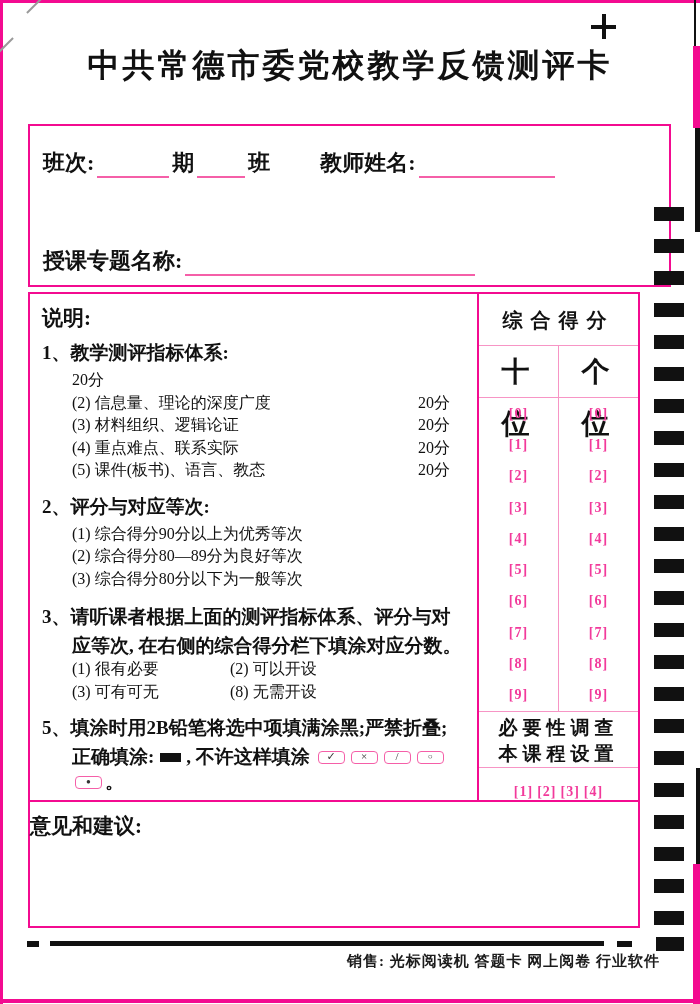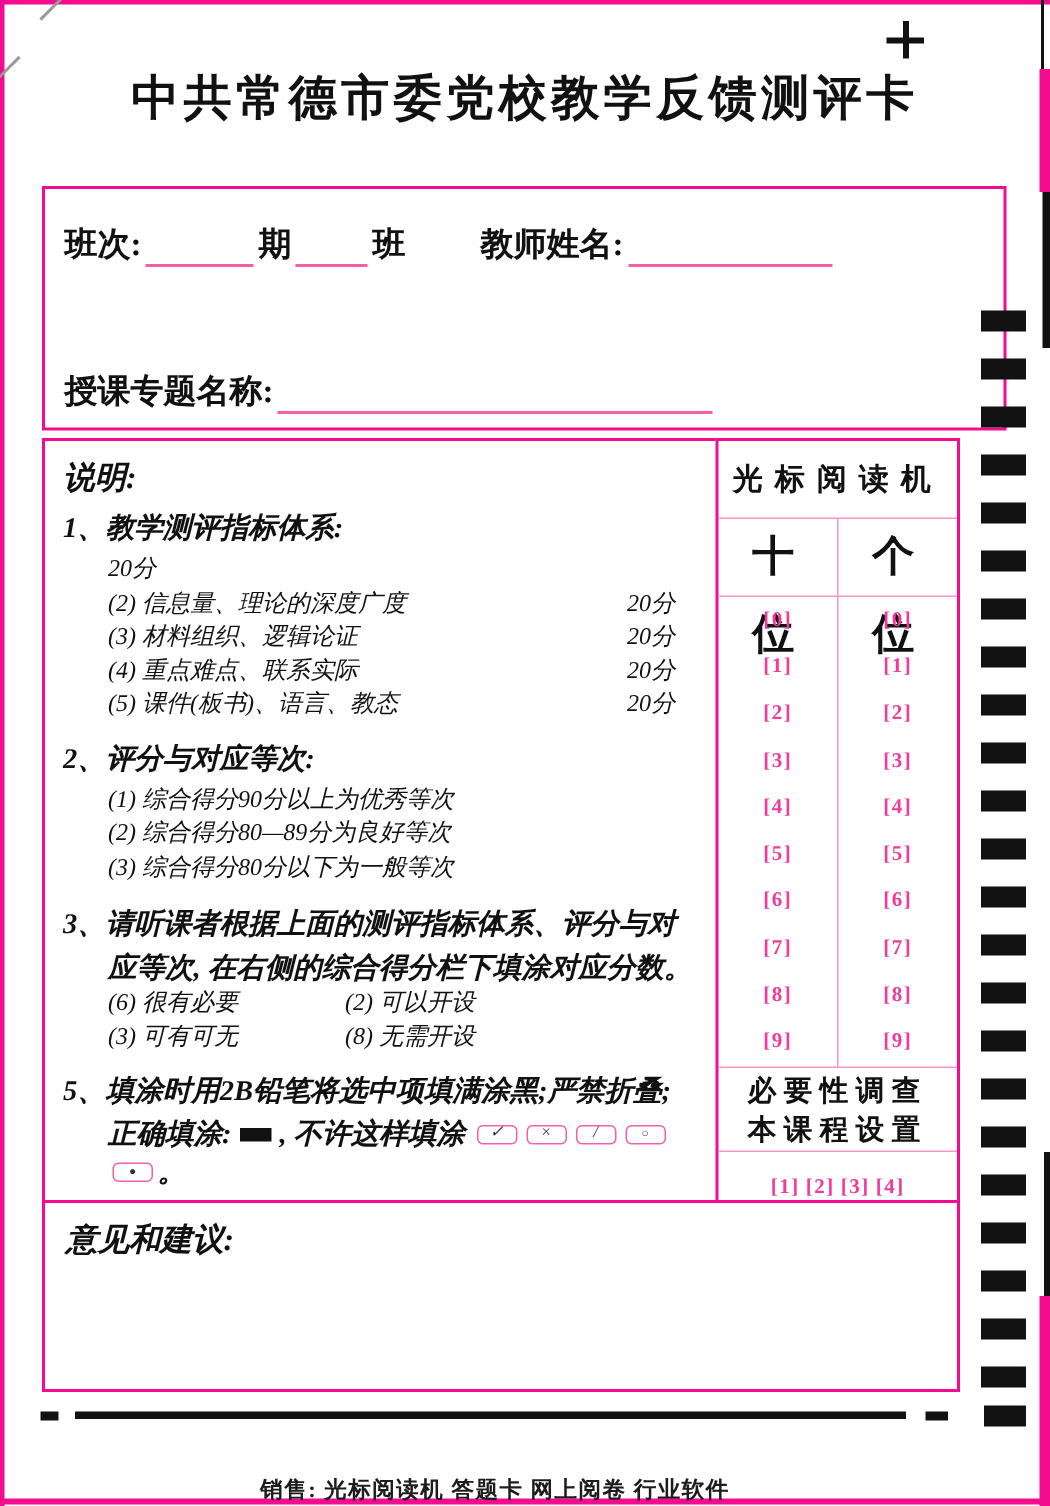--- a/index.html
+++ b/index.html
@@ -24,21 +24,21 @@
   
   .plus{position:absolute;left:591px;top:14px;width:25px;height:25px;}
   .plus .h{position:absolute;left:0;top:11px;width:25px;height:3.5px;background:#111;}
   .plus .v{position:absolute;left:11px;top:0;width:3.5px;height:25px;background:#111;}
   
   .title{position:absolute;left:0;top:44px;width:700px;text-align:center;
     font-size:32px;font-weight:bold;letter-spacing:3px;}
   
   .box{position:absolute;border:2px solid var(--magenta);background:#fff;box-sizing:border-box;}
   #info-box{left:28px;top:124px;width:643px;height:163px;padding-left:31px;}
-  #inst-box{left:28px;top:292px;width:450px;height:600px;border-right:none;font-style:italic;}
+  #inst-box{left:28px;top:292px;width:450px;height:600px;border-right:none;}
   #score-box{left:477px;top:292px;width:163px;height:510px;}
   #comments-box{left:28px;top:800px;width:612px;height:128px;}
   
   .info-row{position:absolute;left:13px;white-space:nowrap;font-size:22px;font-weight:bold;}
   .info-row .ul{display:inline-block;border-bottom:2px solid var(--underline-pink);height:22px;vertical-align:bottom;margin:0 3px;}
   .info-row .gap{display:inline-block;width:50px;}
   
   #inst-box .pad{padding:10px 4px 0 12px;}
   .inst-h{font-size:21px;font-weight:bold;margin:0 0 6px 0;}
   .inst-item{font-size:19px;font-weight:bold;margin:8px 0 4px 0;line-height:25px;}
@@ -63,29 +63,29 @@
   .sp-digits{display:flex;height:314px;border-bottom:1.5px solid var(--line-pink);}
   .sp-digits .col{flex:1;display:flex;flex-direction:column;}
   .sp-digits .col:first-child{border-right:1.5px solid var(--line-pink);}
   .bubble{flex:1;text-align:center;color:var(--digit-pink);font-size:14px;font-weight:bold;
     display:flex;align-items:center;justify-content:center;letter-spacing:1px;}
   .sp-survey{height:56px;text-align:center;font-size:19px;font-weight:bold;letter-spacing:5px;
     line-height:26px;padding-top:3px;border-bottom:1.5px solid var(--line-pink);box-sizing:border-box;}
   .sp-survey-opts{height:48px;display:flex;align-items:center;justify-content:center;}
   .sp-survey-opts span{color:var(--digit-pink);font-size:14px;font-weight:bold;margin:0 2px;letter-spacing:1px;}
   
-  #comments-box .lbl{padding:10px 0 0 14px;font-size:21px;font-weight:bold;font-style:italic;}
+  #comments-box .lbl{padding:10px 0 0 0;font-size:21px;font-weight:bold;}
   
   .tmark{position:absolute;left:654px;width:30px;height:14px;background:#111;}
   
   .f-sq1{position:absolute;left:27px;top:941px;width:12px;height:6px;background:#111;}
   .f-bar{position:absolute;left:50px;top:941px;width:554px;height:5px;background:#111;}
   .f-sq2{position:absolute;left:617px;top:941px;width:15px;height:6px;background:#111;}
   .f-sq3{position:absolute;left:656px;top:937px;width:28px;height:14px;background:#111;}
-  .f-text{position:absolute;left:0;top:984px;width:660px;text-align:center;
+  .f-text{position:absolute;left:0;top:952px;width:660px;text-align:right;
     font-size:15px;color:#1c1c1c;letter-spacing:1px;font-weight:bold;}
   .e-black{position:absolute;background:#111;}
 </style>
 </head>
 <body>
 
 <div id="card">
 
   <div class="b-top"></div>
   <div class="b-left"></div>
@@ -141,32 +141,32 @@
           </div>
         </div>
       <div class="inst-item" style="margin-top:12px;">2、评分与对应等次:</div>
       <div id="grade-list">
           <div class="sub">(1) 综合得分90分以上为优秀等次</div>
           <div class="sub">(2) 综合得分80—89分为良好等次</div>
           <div class="sub">(3) 综合得分80分以下为一般等次</div>
         </div>
       <div class="inst-item" style="margin-top:14px;">3、请听课者根据上面的测评指标体系、评分与对</div>
       <div class="inst-cont">应等次, 在右侧的综合得分栏下填涂对应分数。</div>
-      <div class="sub opt-row" id="opt-row1"><span class="o1">(6) 很有必要</span><span>(2) 可以开设</span></div>
+      <div class="sub opt-row" id="opt-row1"><span class="o1">(1) 很有必要</span><span>(2) 可以开设</span></div>
       <div class="sub opt-row" id="opt-row2"><span class="o1">(3) 可有可无</span><span>(8) 无需开设</span></div>
       <div class="inst-item" style="margin-top:12px;">5、填涂时用2B铅笔将选中项填满涂黑;严禁折叠;</div>
       <div class="inst-cont">
         <span>正确填涂:</span><span class="fill-demo"></span><span>, 不许这样填涂</span>
         <span id="wrong-marks"><span class="wrongbox"><span>✓</span></span><span class="wrongbox"><span>×</span></span><span class="wrongbox"><span>/</span></span><span class="wrongbox"><span style="font-size: 8px;">○</span></span><span class="wrongbox"><span style="font-size: 8px;">●</span></span></span><span>。</span>
       </div>
     </div>
   </div>
 
   <div class="box" id="score-box">
-    <div class="sp-title cell">光标阅读机</div>
+    <div class="sp-title cell">综合得分</div>
     <div class="sp-sub cell">
       <div>十 位</div>
       <div>个 位</div>
     </div>
     <div class="sp-digits cell">
       <div class="col" id="tens-col">
           <div class="bubble">[0]</div>
           <div class="bubble">[1]</div>
           <div class="bubble">[2]</div>
           <div class="bubble">[3]</div>

